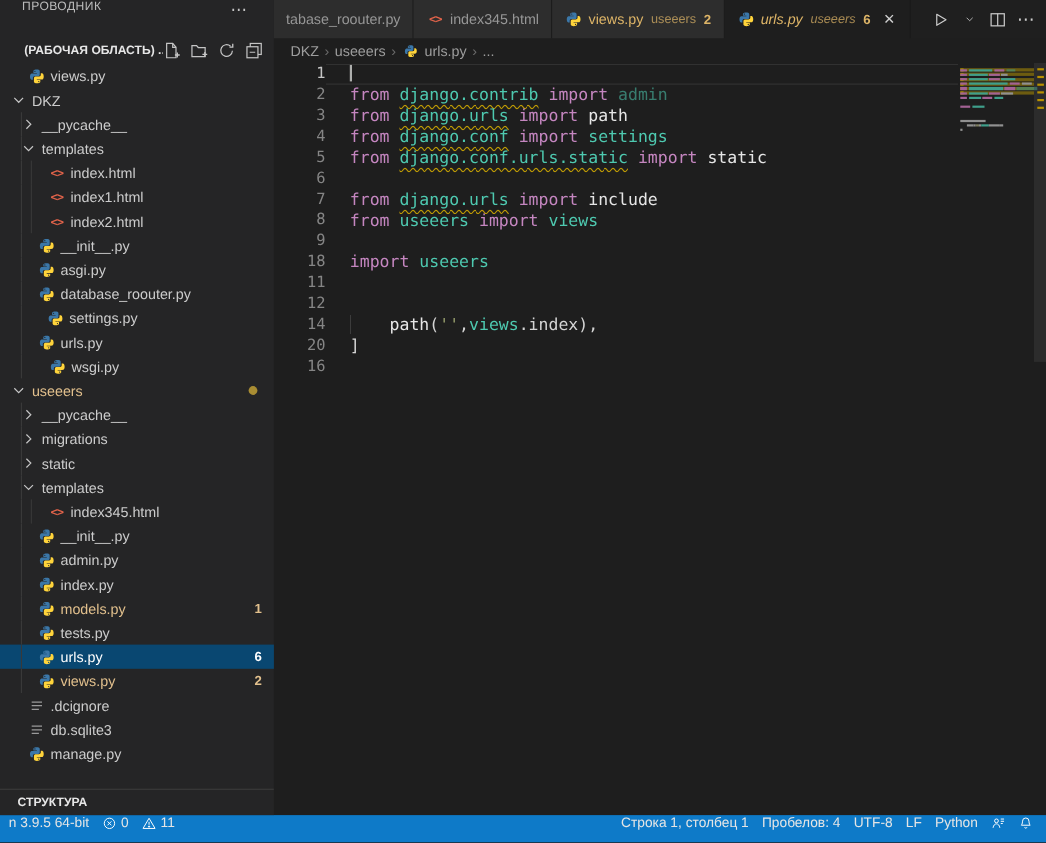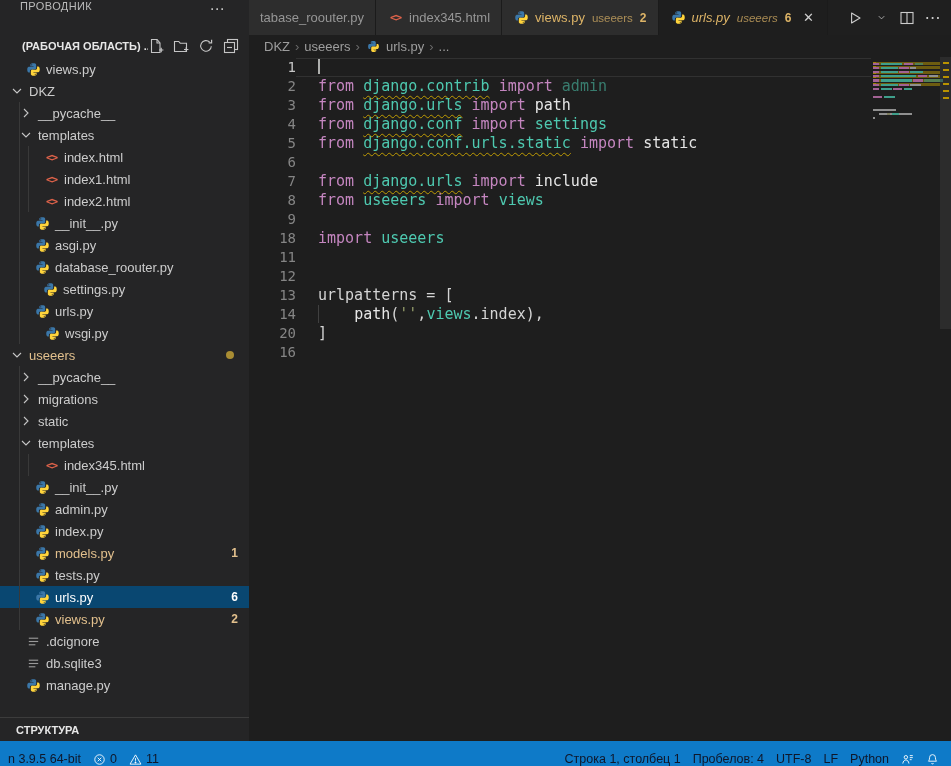--- a/index.html
+++ b/index.html
@@ -89,22 +89,22 @@
   .mbar.k{background:#a36294}.mbar.m{background:#3f9f8b}.mbar.d{background:#3f9f8b;opacity:.55}
   .mbar.b,.mbar.p{background:#909090}.mbar.s{background:#7d7d5e}
   .mbar.msp,.mbar.gd{background:transparent}
 
   
   #sb-track{position:absolute;top:0;right:0;width:11px;bottom:0}
   #sb-slider{position:absolute;top:0;left:0;right:0;height:272px;background:rgba(121,121,121,.16);cursor:pointer}
   .ovr-mark{position:absolute;right:2px;width:6px;height:2px;background:#b99200}
 
   
-  #statusbar{height:25px;background:#0e7ac8;display:flex;align-items:flex-end;
-     color:#0f172a;font-size:12.5px;white-space:nowrap}
+  #statusbar{height:25px;background:#0e7ac8;display:flex;align-items:flex-start;
+     color:#e5e5e5;font-size:12.5px;white-space:nowrap}
   .st-item{display:flex;align-items:center;gap:4px;padding:0 6px;height:100%;cursor:pointer}
   .st-item svg{width:13px;height:13px}
   #st-left{display:flex;align-items:center;padding-left:2px}
   #st-right{margin-left:auto;display:flex;align-items:center;padding-right:6px}
 </style>
 </head>
 <body>
 
 <div id="app">
   <div id="main">
@@ -534,24 +534,20 @@
             </div>
             <div class="line">
               <span class="ln">11</span>
               <span class="lc"></span>
             </div>
             <div class="line">
               <span class="ln">12</span>
               <span class="lc"></span>
             </div>
             <div class="line">
-              <span class="ln">13</span>
-              <span class="lc"><span class="tk p">urlpatterns = [</span></span>
-            </div>
-            <div class="line">
               <span class="ln">14</span>
               <span class="lc"><span class="tk gd">    </span><span class="tk b">path</span><span class="tk p">(</span><span class="tk s">''</span><span class="tk p">,</span><span class="tk m">views</span><span class="tk p">.index</span><span class="tk p">),</span></span>
             </div>
             <div class="line">
               <span class="ln">20</span>
               <span class="lc"><span class="tk p">]</span></span>
             </div>
             <div class="line">
               <span class="ln">16</span>
               <span class="lc"></span>

